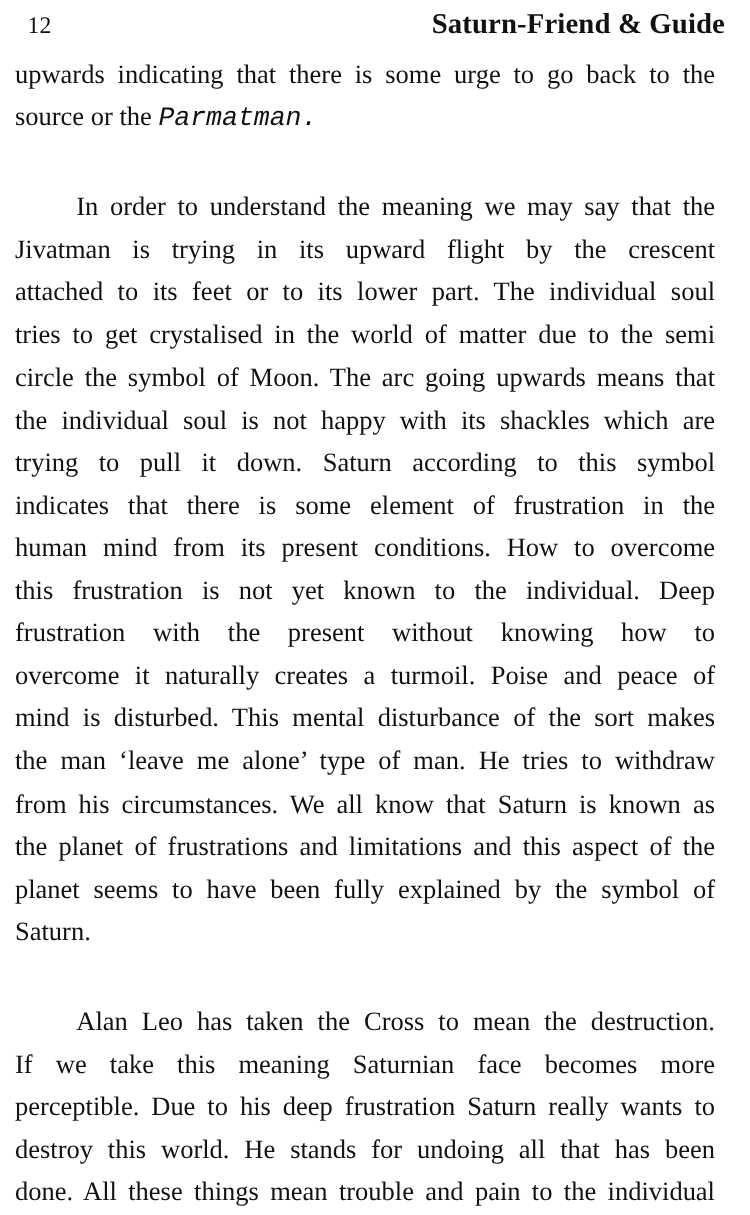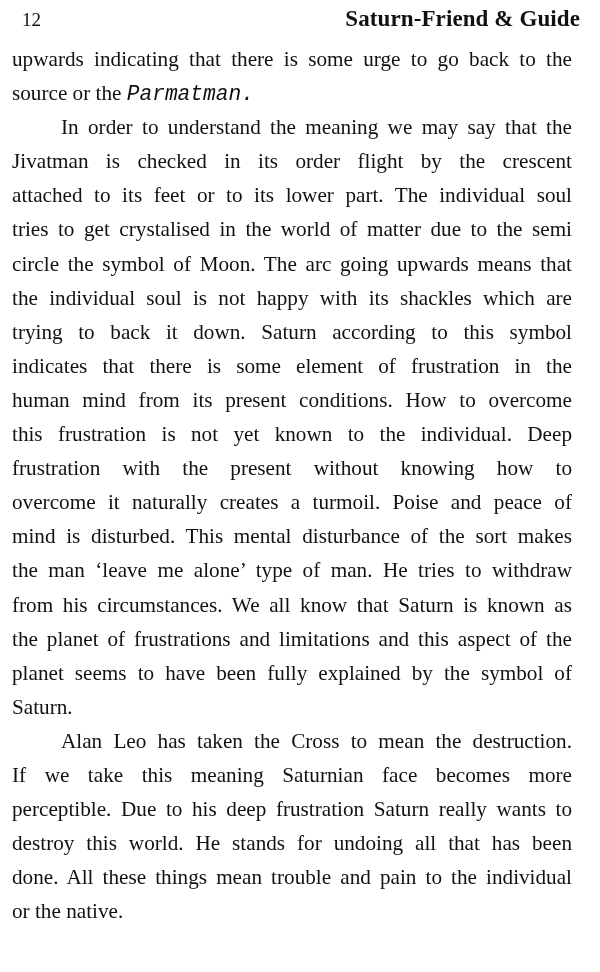--- a/index.html
+++ b/index.html
@@ -58,20 +58,21 @@
       text-align: justify;
       text-align-last: justify;
       white-space: nowrap;
       height: 34.1px;
     }
     .line.last {
       text-align-last: left;
     }
     .line.indent {
       padding-left: 49px;
+      margin-top: 38px;
     }
     .line span { white-space: normal; }
   </style>
 </head>
 <body>
 
 <div class="page">
 
   <div class="running-header">
     <span class="page-number">12</span>
@@ -80,26 +81,26 @@
 
   <div class="body-text">
 
     <div>
       <span class="line"><span>upwards indicating that there is some urge to go back to the</span></span>
       <span class="line last"><span>source or the </span><em>Parmatman.</em></span>
     </div>
 
     <div>
       <span class="line indent"><span>In order to understand the meaning we may say that the</span></span>
-      <span class="line"><span>Jivatman is checked in its order flight by the crescent</span></span>
+      <span class="line"><span>Jivatman is trying in its upward flight by the crescent</span></span>
       <span class="line"><span>attached to its feet or to its lower part. The individual soul</span></span>
       <span class="line"><span>tries to get crystalised in the world of matter due to the semi</span></span>
       <span class="line"><span>circle the symbol of Moon. The arc going upwards means that</span></span>
       <span class="line"><span>the individual soul is not happy with its shackles which are</span></span>
-      <span class="line"><span>trying to back it down. Saturn according to this symbol</span></span>
+      <span class="line"><span>trying to pull it down. Saturn according to this symbol</span></span>
       <span class="line"><span>indicates that there is some element of frustration in the</span></span>
       <span class="line"><span>human mind from its present conditions. How to overcome</span></span>
       <span class="line"><span>this frustration is not yet known to the individual. Deep</span></span>
       <span class="line"><span>frustration with the present without knowing how to</span></span>
       <span class="line"><span>overcome it naturally creates a turmoil. Poise and peace of</span></span>
       <span class="line"><span>mind is disturbed. This mental disturbance of the sort makes</span></span>
       <span class="line"><span>the man ‘leave me alone’ type of man. He tries to withdraw</span></span>
       <span class="line"><span>from his circumstances. We all know that Saturn is known as</span></span>
       <span class="line"><span>the planet of frustrations and limitations and this aspect of the</span></span>
       <span class="line"><span>planet seems to have been fully explained by the symbol of</span></span>

